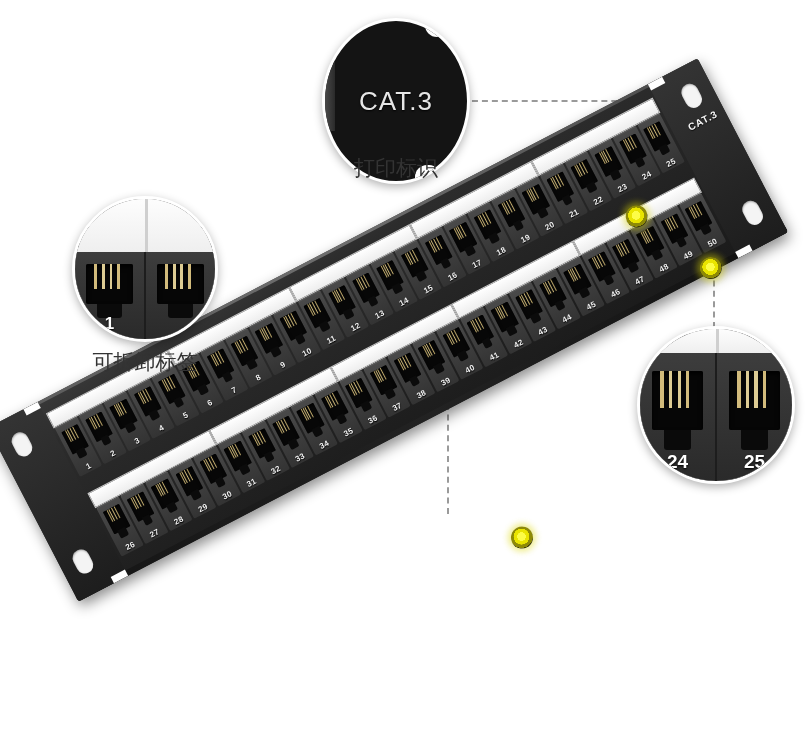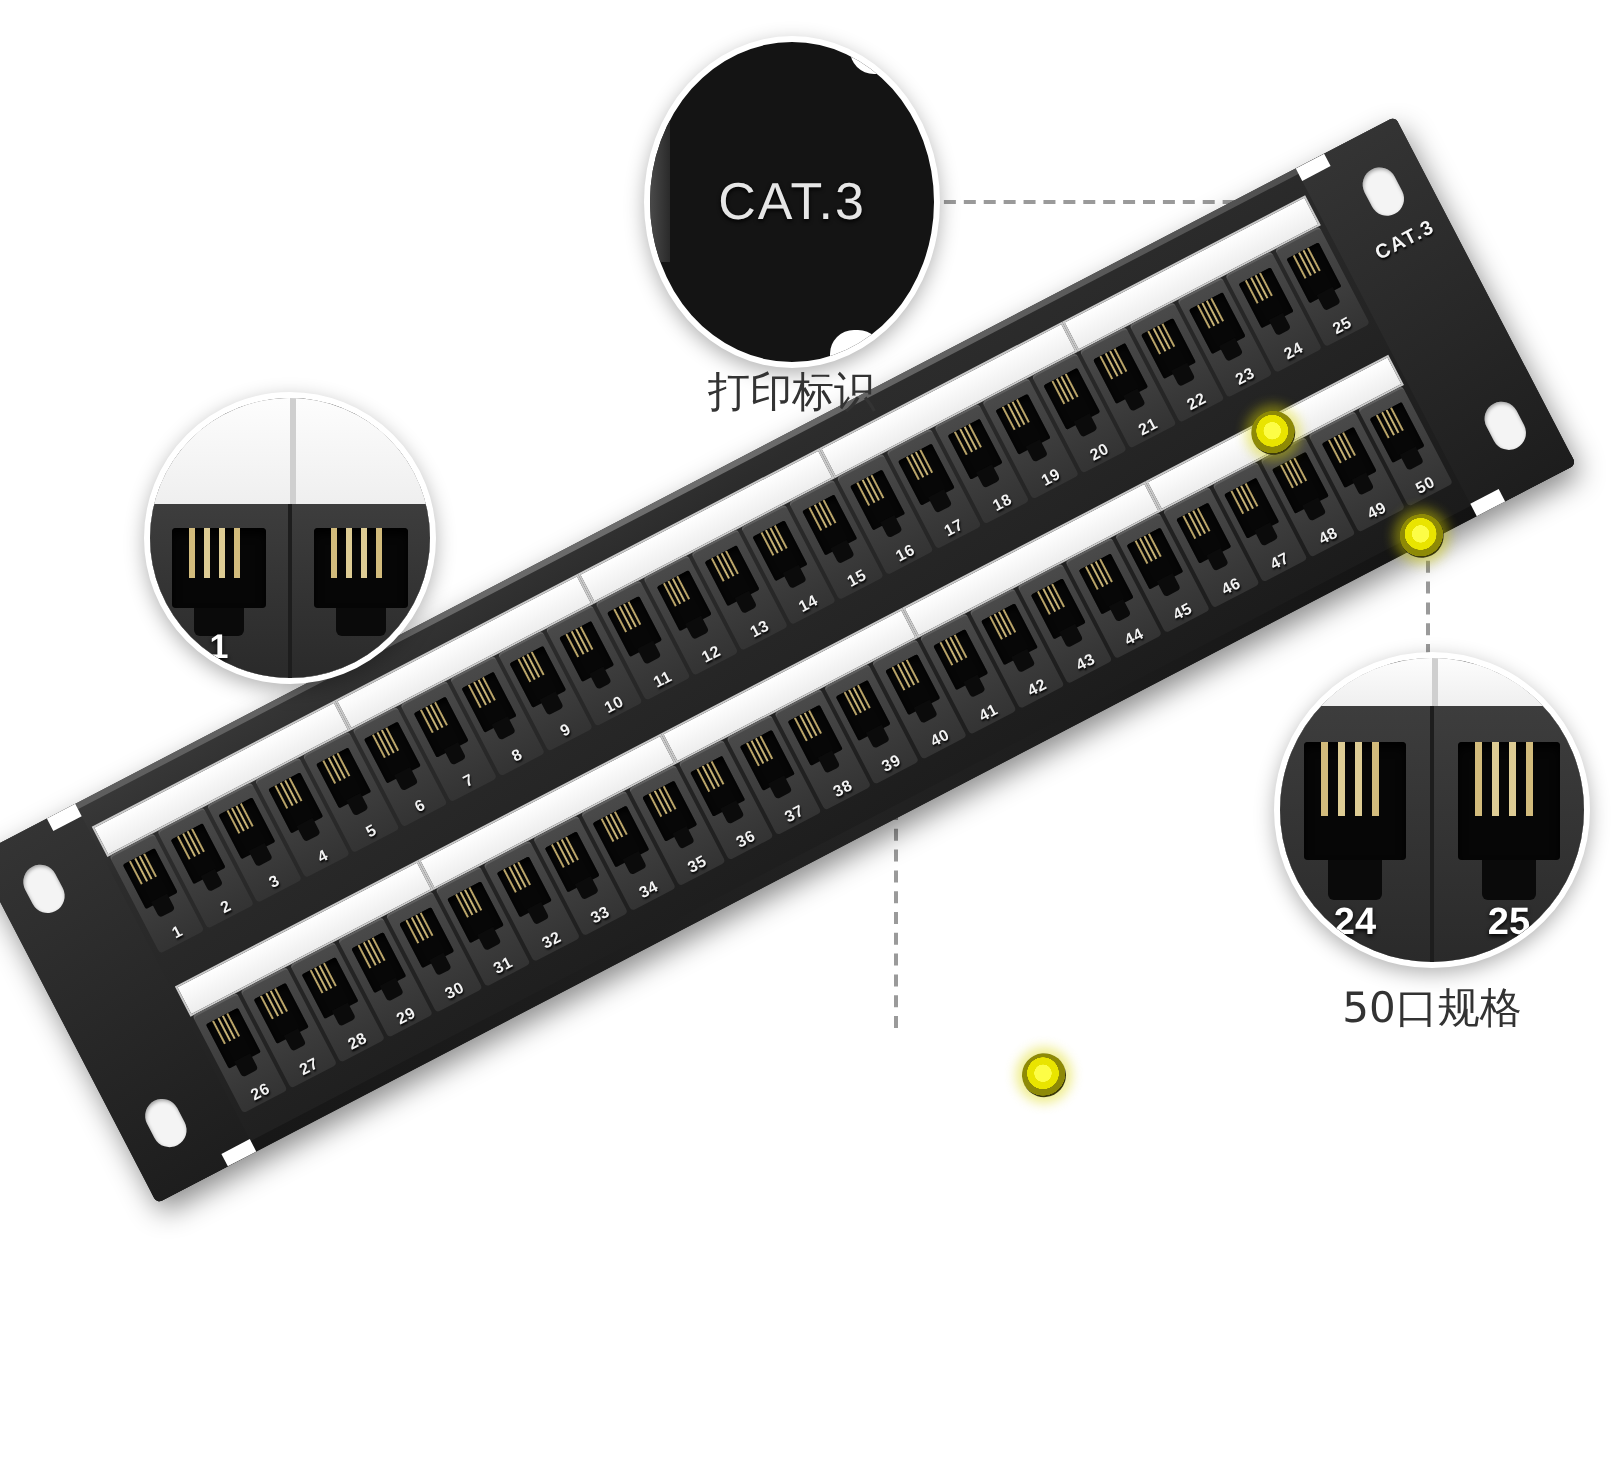--- a/index.html
+++ b/index.html
@@ -539,41 +539,42 @@
       </div>
   </div>
 
   <div class="callout" id="b-print" style="left:322px;top:18px;">
     <div class="bubble">
       <div class="sliver"></div>
       <div class="cut" style="right:16px;top:-4px;"></div>
       <div class="cut" style="right:26px;bottom:-4px;transform:rotate(180deg);"></div>
       <div class="cat3txt">CAT.3</div>
     </div>
-    <div class="cap-label" style="top:164px;text-align:right;">打印标识</div>
+    <div class="cap-label" style="top:136px;text-align:right;">打印标识</div>
   </div>
 
   <div class="callout" id="b-tag" style="left:72px;top:196px;">
     <div class="bubble">
       <div class="zoomjacks">
         <div class="strip"></div>
         <div class="divline" style="left:50%;"></div>
         <div class="body">
           <div class="zj">
             <div class="zc"></div>
             <div class="ztab"></div>
             <div class="znum">1</div>
           </div>
           <div class="zj">
             <div class="zc"></div>
             <div class="ztab"></div>
           </div>
         </div>
       </div>
     </div>
+    <div class="cap-label" style="top:152px;">可拆卸标签</div>
   </div>
 
 
   <div class="callout" id="b-spec" style="left:637px;top:326px;">
     <div class="bubble">
       <div class="zoomjacks">
         <div class="strip" style="height:16%;"></div>
         <div class="divline" style="left:50%;height:16%;"></div>
         <div class="body" style="top:16%;">
           <div class="zj">
@@ -582,16 +583,15 @@
             <div class="znum">24</div>
           </div>
           <div class="zj">
             <div class="zc"></div>
             <div class="ztab"></div>
             <div class="znum">25</div>
           </div>
         </div>
       </div>
     </div>
-    <div class="cap-label" style="top:164px;">50口规格</div>
   </div>
 
 </div>
 
 </body></html>

